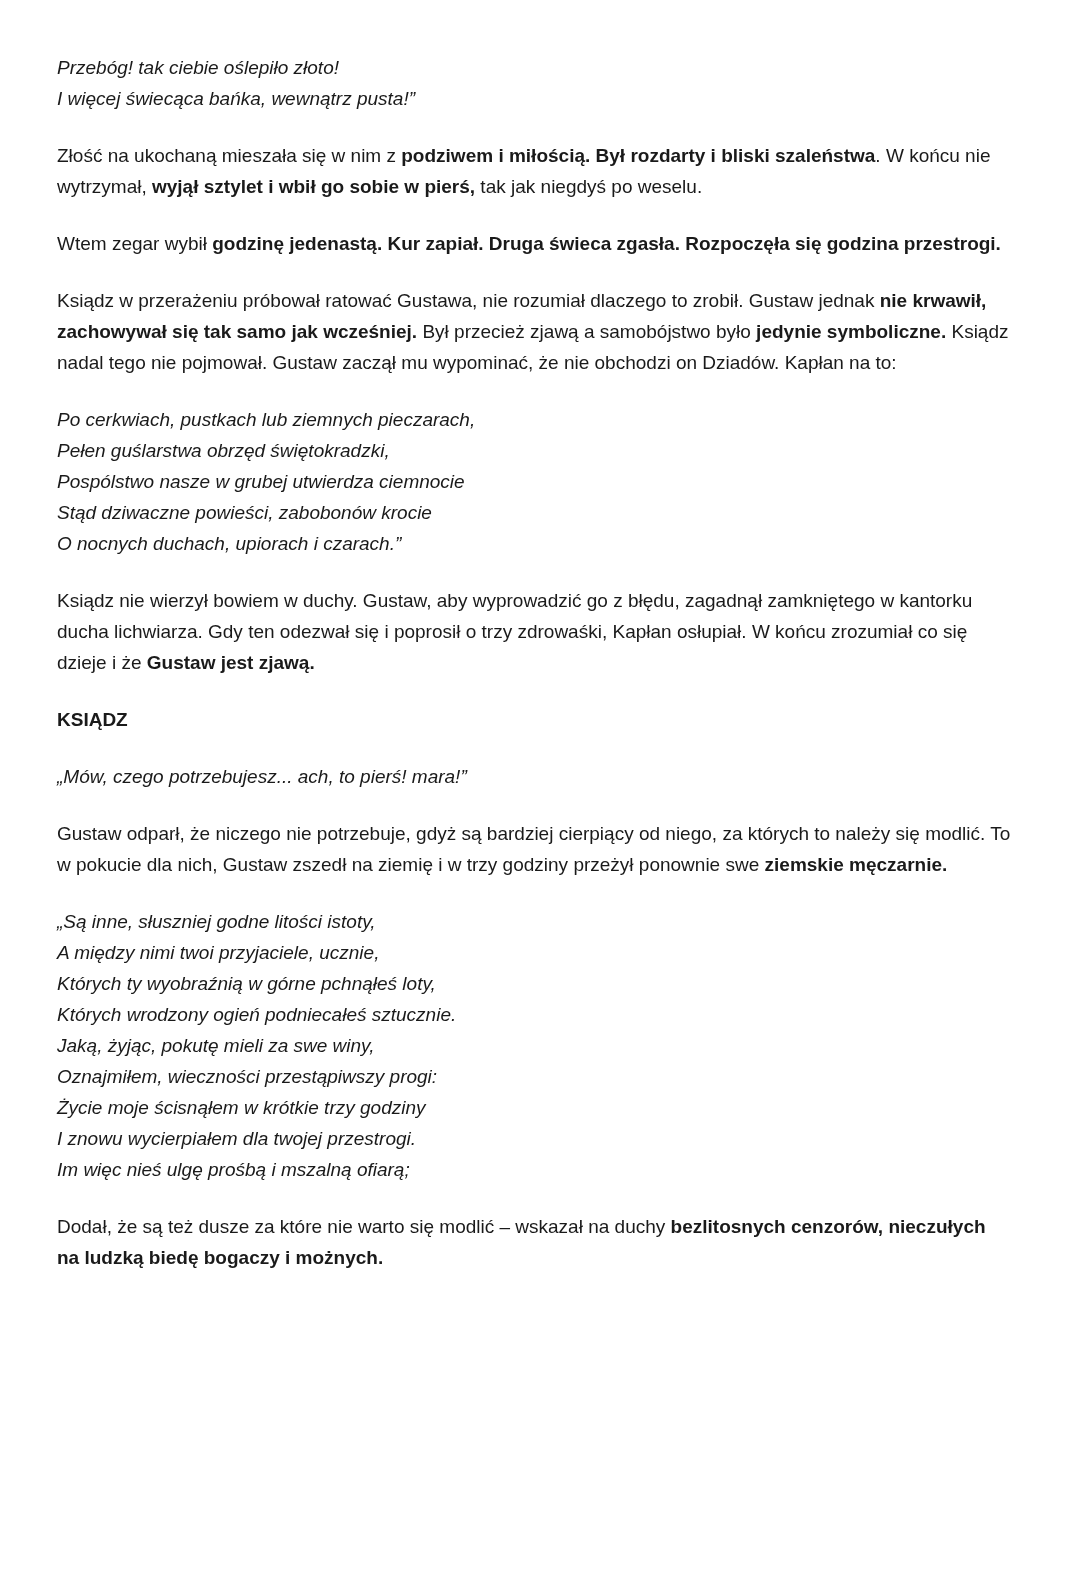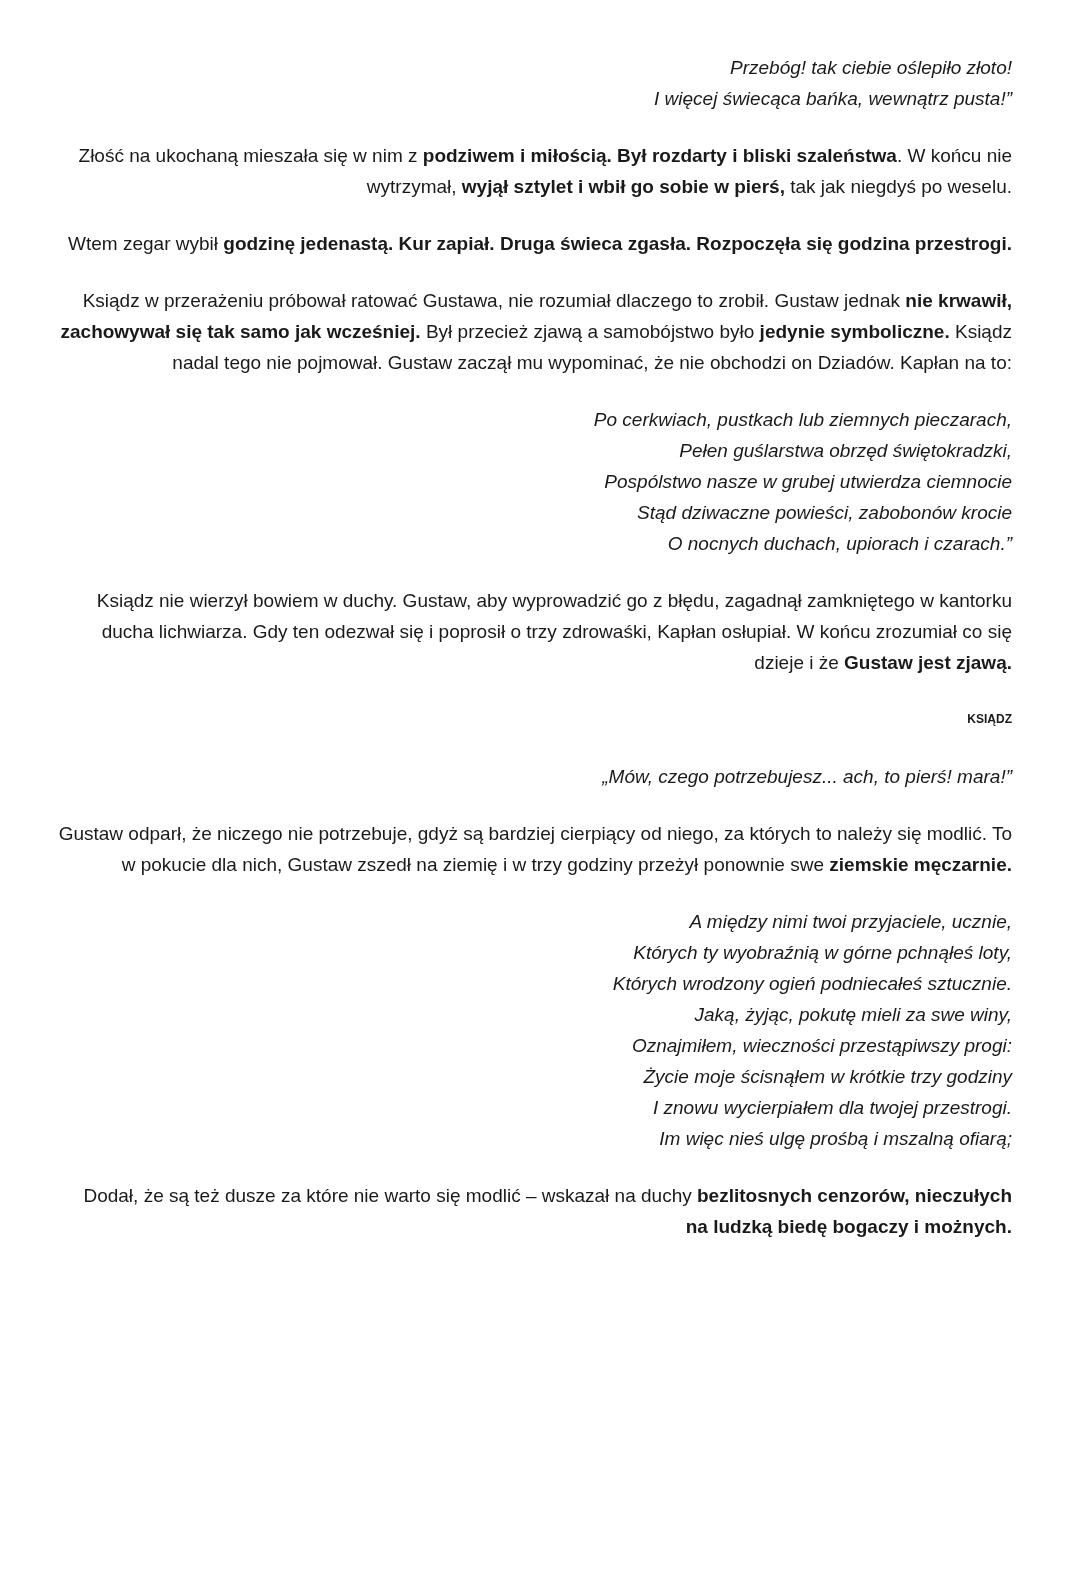--- a/index.html
+++ b/index.html
@@ -12,38 +12,37 @@
     min-height: 1573px;
     font-family: "Liberation Sans", "DejaVu Sans", sans-serif;
     color: #1a1a1a;
     -webkit-font-smoothing: antialiased;
   }
   .doc {
     box-sizing: border-box;
     padding: 52px 68px 60px 57px;
     font-size: 19px;
     line-height: 31px;
-    text-align: right;
   }
   .doc p {
     margin: 6px 0 26px 0;
   }
   .verse {
     margin: 0 0 26px 0;
     font-style: italic;
   }
   .verse .vline {
     display: block;
   }
   .b {
     font-weight: 700;
   }
   h2.heading {
     margin: 0 0 26px 0;
-    font-size: 12px;
+    font-size: 19px;
     line-height: 31px;
     font-weight: 700;
     letter-spacing: 0;
   }
 </style>
 </head>
 <body>
 
 <main class="doc">
 
@@ -70,20 +69,21 @@
 
   <h2 class="heading">KSIĄDZ</h2>
 
   <div class="verse">
     <span class="vline">„Mów, czego potrzebujesz... ach, to pierś! mara!”</span>
   </div>
 
   <p><span>Gustaw odparł, że niczego nie potrzebuje, gdyż są bardziej cierpiący od niego, za których to należy się modlić. To w pokucie dla nich, Gustaw zszedł na ziemię i w trzy godziny przeżył ponownie swe </span><span class="b">ziemskie męczarnie.</span></p>
 
   <div class="verse">
+    <span class="vline">„Są inne, słuszniej godne litości istoty,</span>
     <span class="vline">A między nimi twoi przyjaciele, ucznie,</span>
     <span class="vline">Których ty wyobraźnią w górne pchnąłeś loty,</span>
     <span class="vline">Których wrodzony ogień podniecałeś sztucznie.</span>
     <span class="vline">Jaką, żyjąc, pokutę mieli za swe winy,</span>
     <span class="vline">Oznajmiłem, wieczności przestąpiwszy progi:</span>
     <span class="vline">Życie moje ścisnąłem w krótkie trzy godziny</span>
     <span class="vline">I znowu wycierpiałem dla twojej przestrogi.</span>
     <span class="vline">Im więc nieś ulgę prośbą i mszalną ofiarą;</span>
   </div>
 

